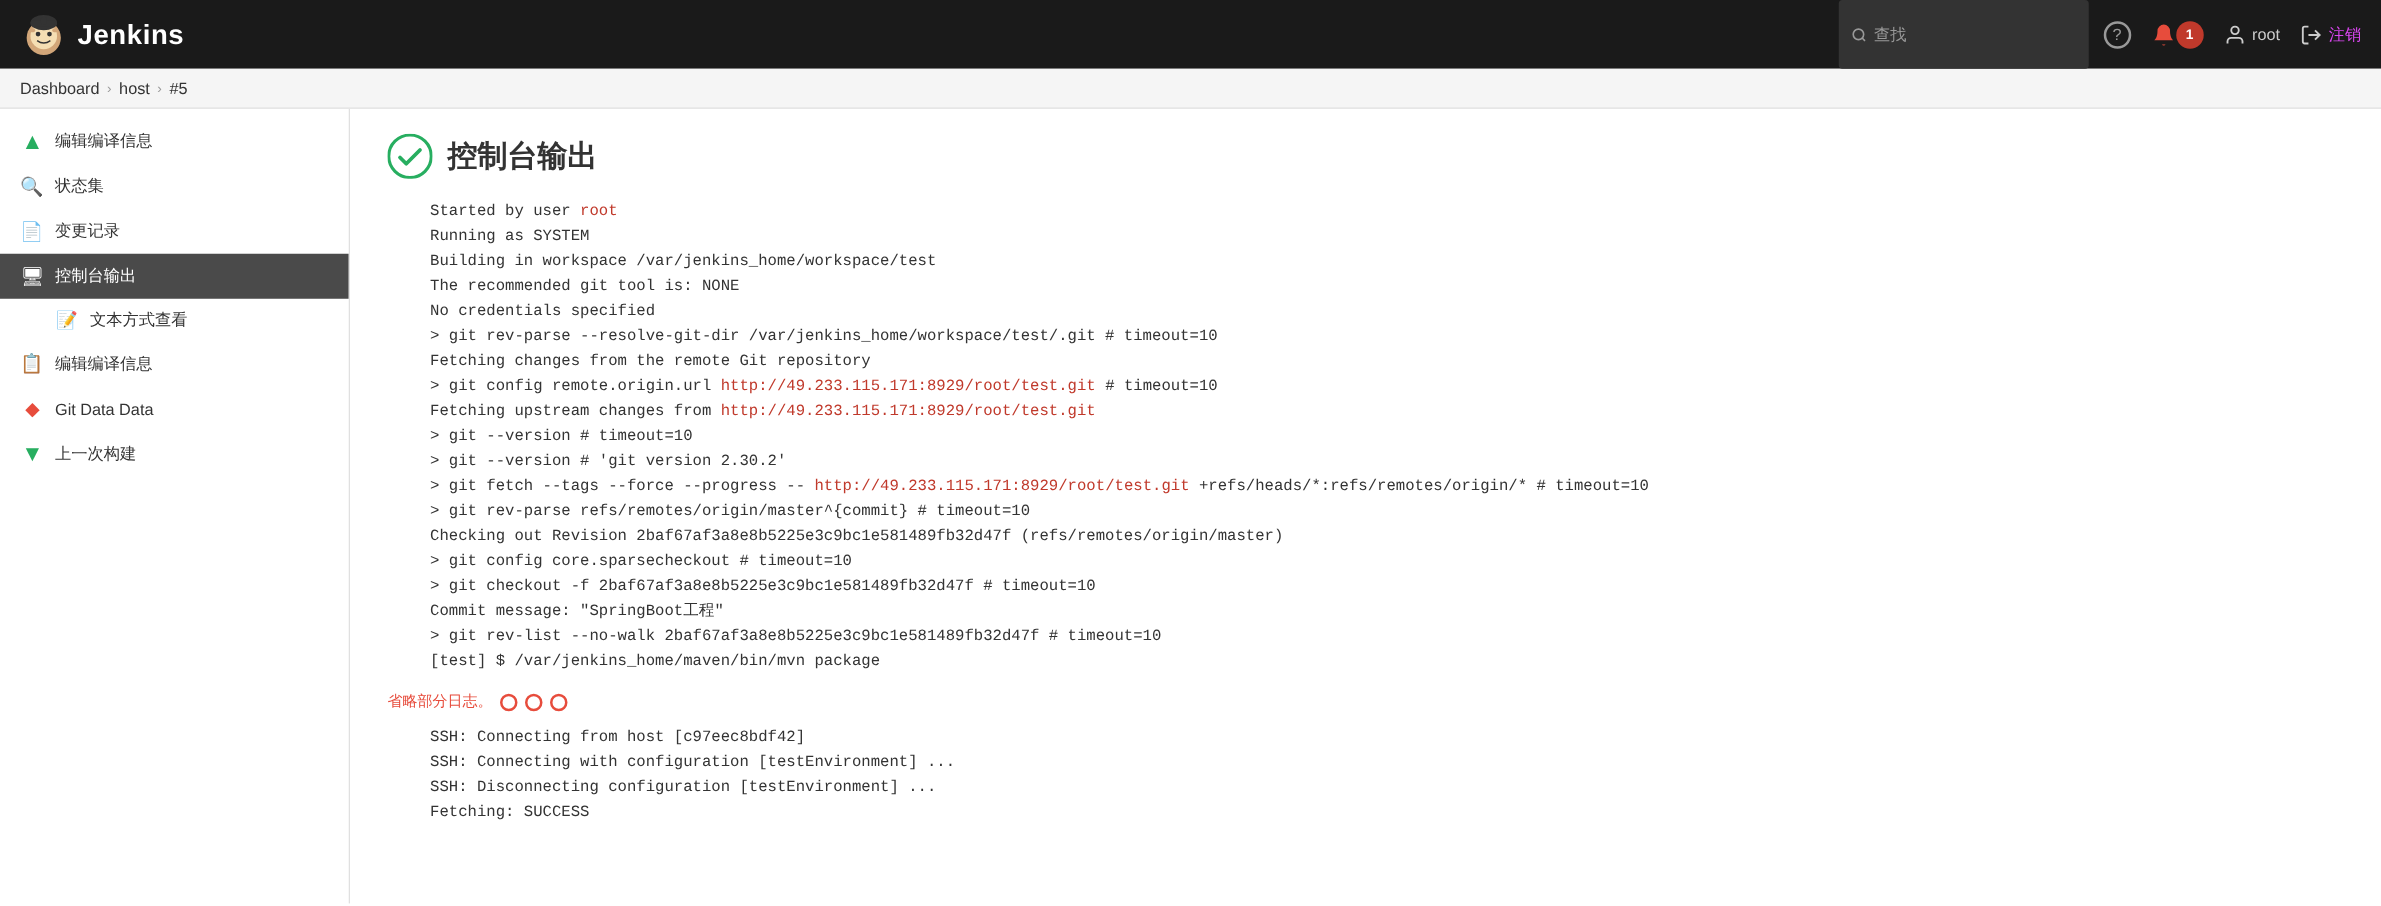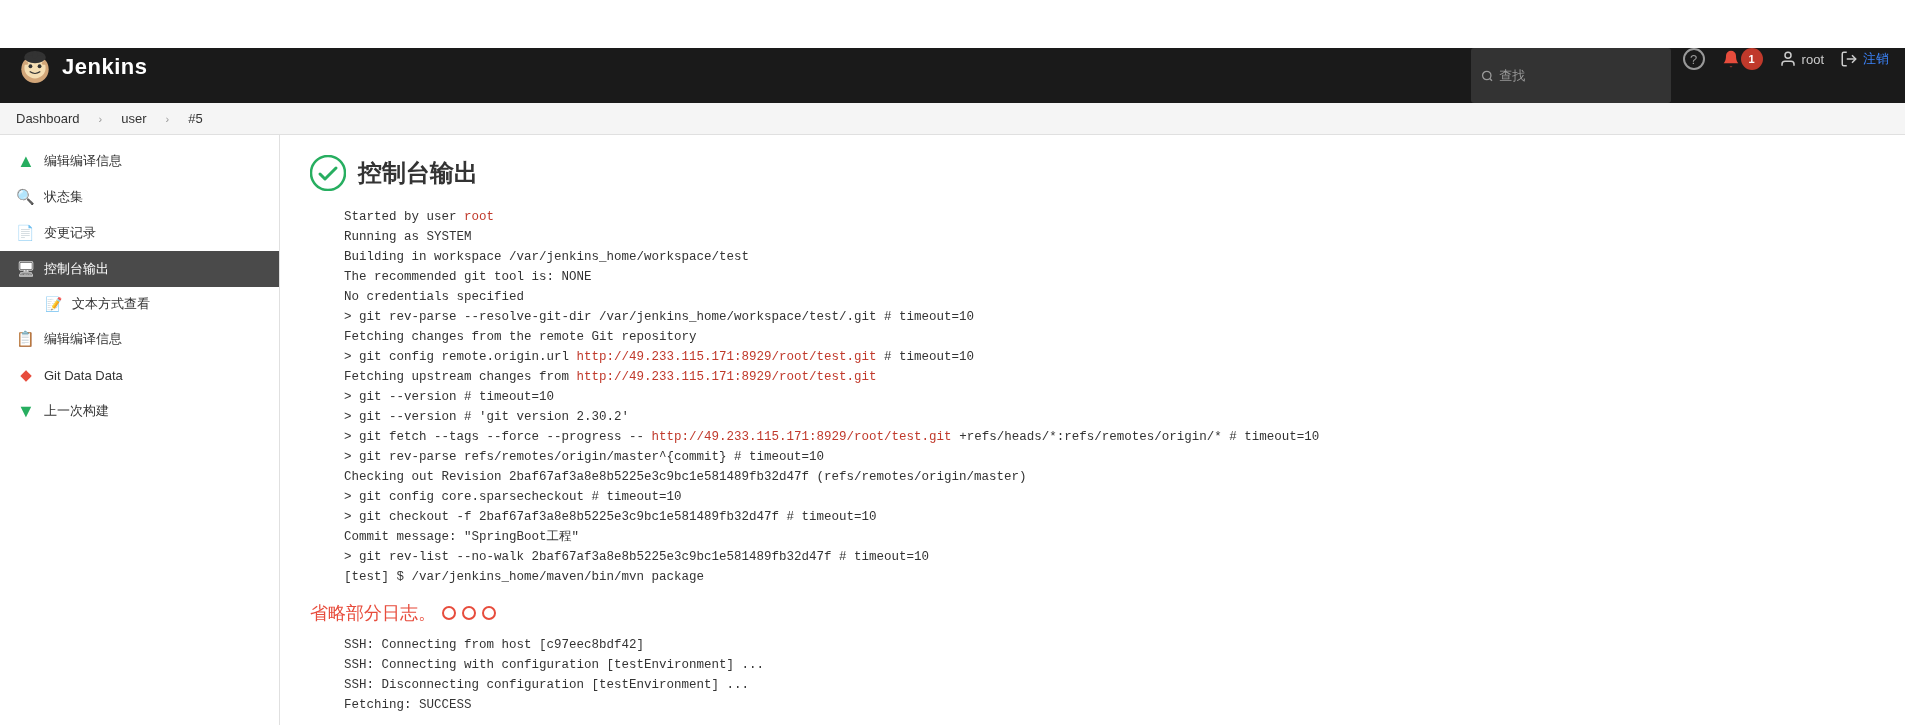--- a/index.html
+++ b/index.html
@@ -4,24 +4,23 @@
   <style>
     * { margin: 0; padding: 0; box-sizing: border-box; }
     body { font-family: 'Segoe UI', Arial, sans-serif; background: #fff; font-size: 13px; }
 
     
     .header {
       background: #1a1a1a;
       color: #fff;
       height: 55px;
       display: flex;
-      align-items: flex-start;
+      align-items: center;
       padding: 0 16px;
       gap: 12px;
-      margin-top: 48px;
     }
     .header-logo {
       display: flex;
       align-items: center;
       gap: 8px;
     }
     .header-title {
       font-size: 22px;
       font-weight: bold;
       color: #fff;
@@ -88,31 +87,31 @@
       align-items: center;
       gap: 5px;
       cursor: pointer;
       color: #ccc;
     }
     .logout-section {
       display: flex;
       align-items: center;
       gap: 5px;
       cursor: pointer;
-      color: #3b82f6;
+      color: #d946ef;
     }
 
     
     .breadcrumb {
       background: #f5f5f5;
       border-bottom: 1px solid #e0e0e0;
       padding: 8px 16px;
       display: flex;
       align-items: center;
-      gap: 19px;
+      gap: 6px;
       font-size: 13px;
       color: #333;
     }
     .breadcrumb a { color: #333; text-decoration: none; }
     .breadcrumb-sep { color: #999; font-size: 11px; }
 
     
     .main-layout {
       display: flex;
       height: calc(100vh - 55px - 34px);
@@ -187,21 +186,21 @@
     .console-output {
       font-family: 'Courier New', Courier, monospace;
       font-size: 12.5px;
       line-height: 1.6;
       color: #333;
       margin-left: 34px;
     }
     .console-output .link { color: #c0392b; text-decoration: none; }
     .console-omit {
       color: #e74c3c;
-      font-size: 18px;
+      font-size: 12px;
       font-weight: 500;
       margin: 14px 0 10px 0;
       display: flex;
       align-items: center;
       gap: 6px;
     }
     .dot-circle {
       display: inline-block;
       width: 14px;
       height: 14px;
@@ -266,21 +265,21 @@
         <line x1="21" y1="12" x2="9" y2="12"></line>
       </svg>
       <span>注销</span>
     </div>
   </div>
 </div>
 
 <div class="breadcrumb">
   <a href="#">Dashboard</a>
   <span class="breadcrumb-sep">›</span>
-  <a href="#">user</a>
+  <a href="#">host</a>
   <span class="breadcrumb-sep">›</span>
   <a href="#">#5</a>
 </div>
 
 <div class="main-layout">
 
   <div class="sidebar">
 
     <div class="sidebar-item">
       <span class="sidebar-icon" style="color:#27ae60; font-size:18px;">▲</span>

